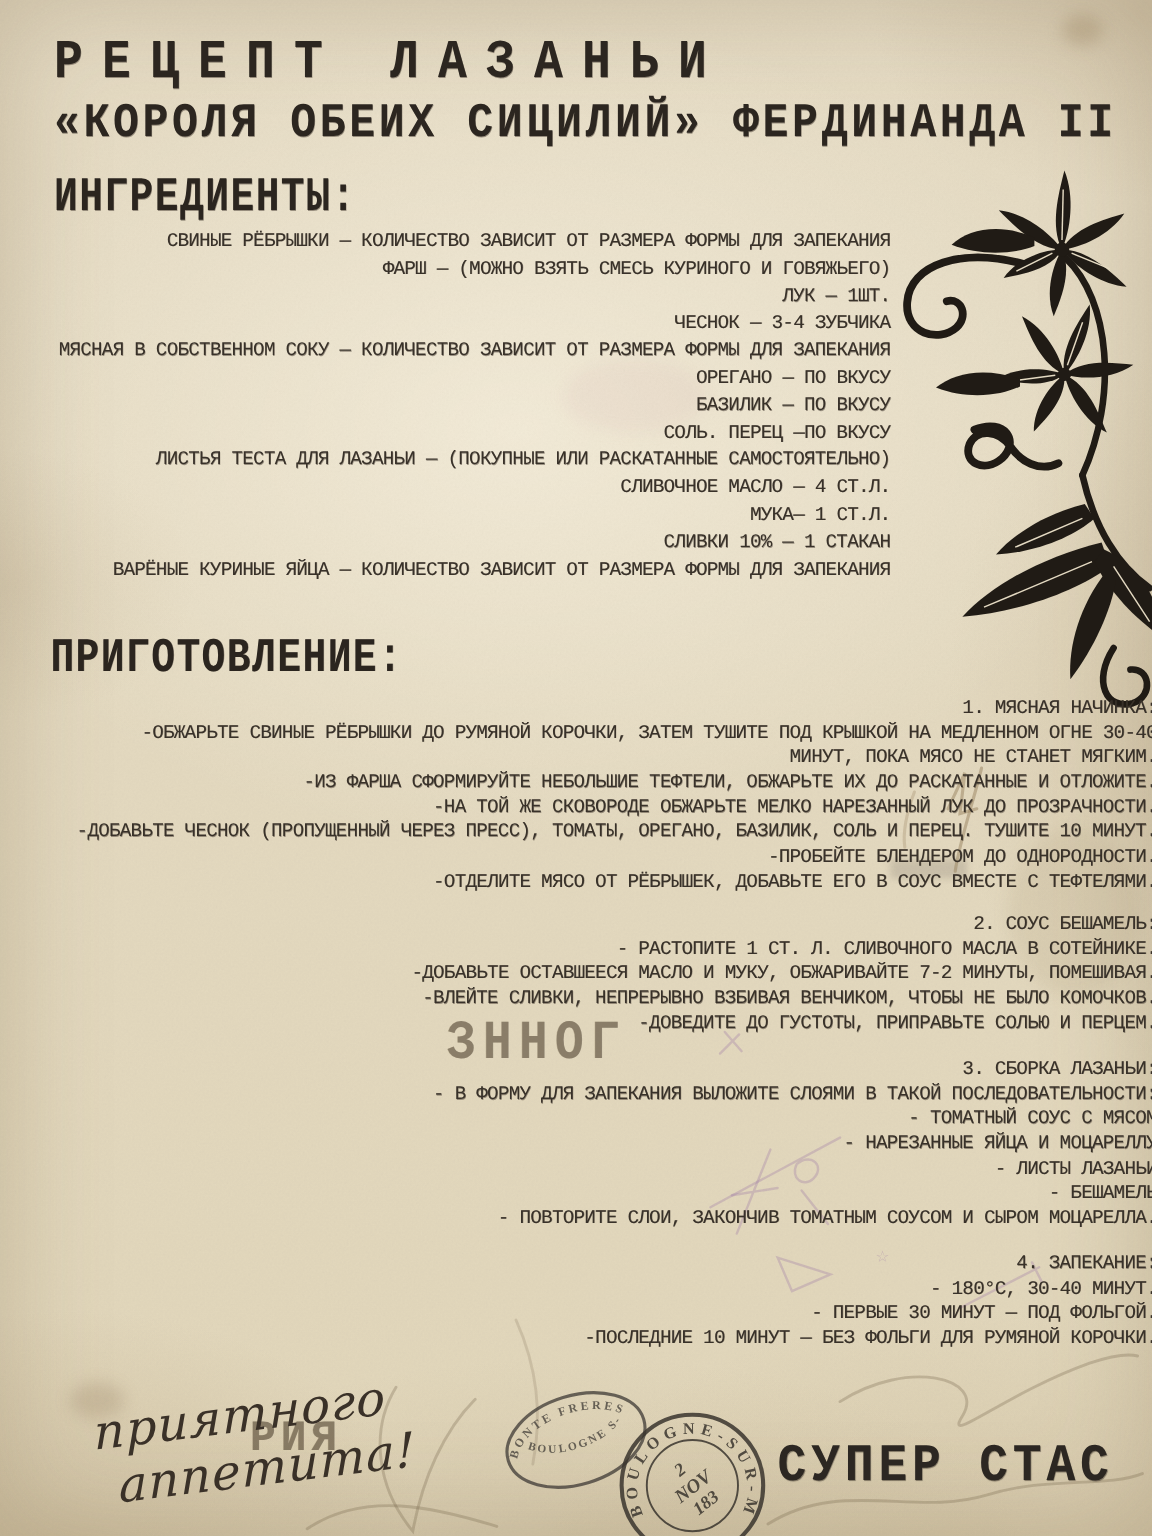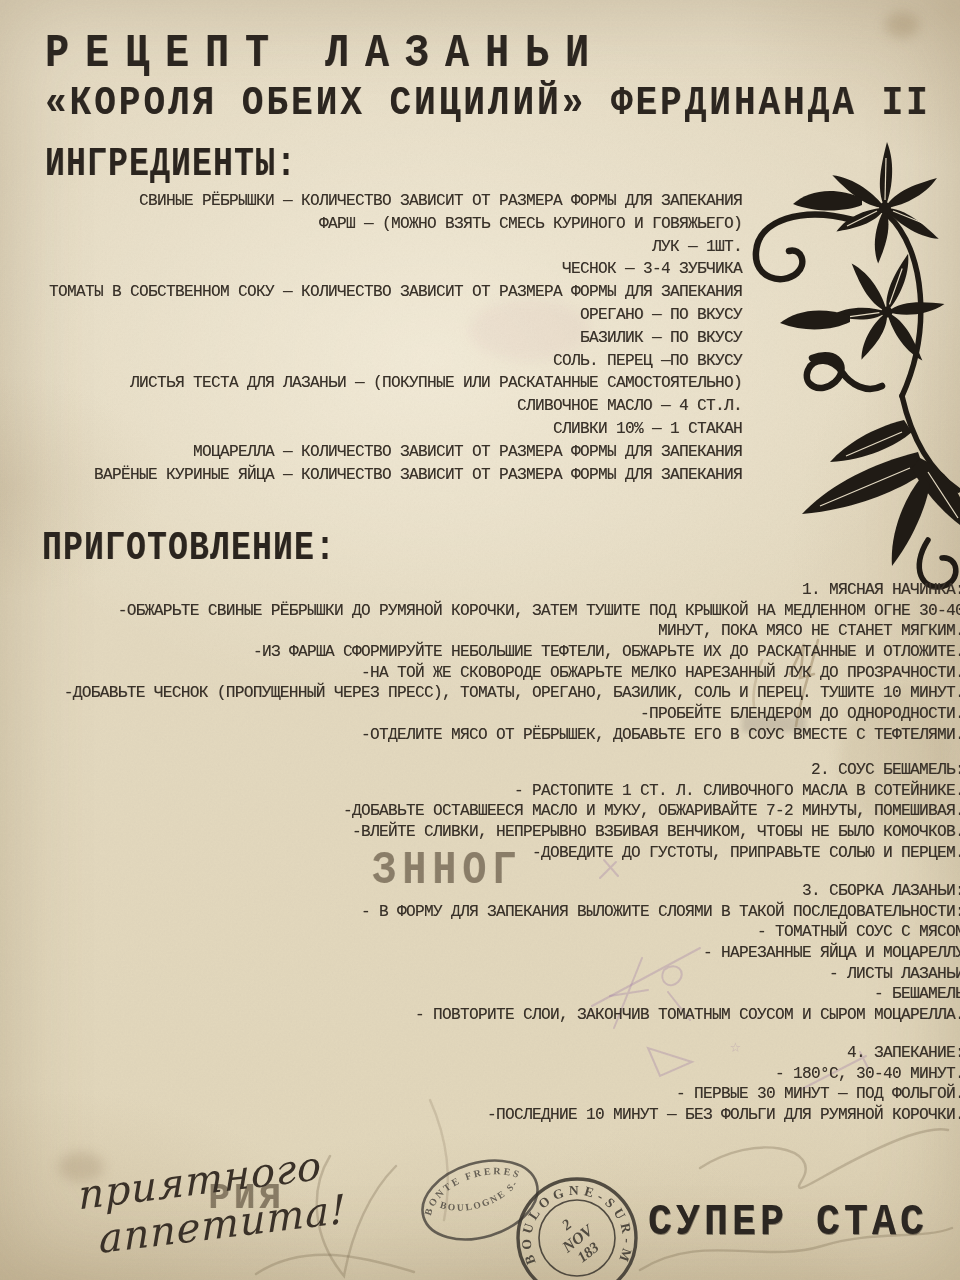--- a/index.html
+++ b/index.html
@@ -175,28 +175,28 @@
 
   <div class="abs tw title-l1 fg">РЕЦЕПТ ЛАЗАНЬИ</div>
   <div class="abs tw title-l2 fg">«КОРОЛЯ ОБЕИХ СИЦИЛИЙ» ФЕРДИНАНДА II</div>
 
   <div class="abs tw sec-h fg" id="ing-h">ИНГРЕДИЕНТЫ:</div>
   <div class="abs ing-list fg">
     <div class="l tw">СВИНЫЕ РЁБРЫШКИ — КОЛИЧЕСТВО ЗАВИСИТ ОТ РАЗМЕРА ФОРМЫ ДЛЯ ЗАПЕКАНИЯ</div>
     <div class="l tw">ФАРШ — (МОЖНО ВЗЯТЬ СМЕСЬ КУРИНОГО И ГОВЯЖЬЕГО)</div>
     <div class="l tw">ЛУК — 1ШТ.</div>
     <div class="l tw">ЧЕСНОК — 3-4 ЗУБЧИКА</div>
-    <div class="l tw">ТОМАТЫ В СОБСТВЕННОМ СОКУ — КОЛИЧЕСТВО ЗАВИСИТ ОТ РАЗМЕРА ФОРМЫ ДЛЯ ЗАПЕКАНИЯ</div>
+    <div class="l tw">МЯСНАЯ В СОБСТВЕННОМ СОКУ — КОЛИЧЕСТВО ЗАВИСИТ ОТ РАЗМЕРА ФОРМЫ ДЛЯ ЗАПЕКАНИЯ</div>
     <div class="l tw">ОРЕГАНО — ПО ВКУСУ</div>
     <div class="l tw">БАЗИЛИК — ПО ВКУСУ</div>
     <div class="l tw">СОЛЬ. ПЕРЕЦ —ПО ВКУСУ</div>
     <div class="l tw">ЛИСТЬЯ ТЕСТА ДЛЯ ЛАЗАНЬИ — (ПОКУПНЫЕ ИЛИ РАСКАТАННЫЕ САМОСТОЯТЕЛЬНО)</div>
     <div class="l tw">СЛИВОЧНОЕ МАСЛО — 4 СТ.Л.</div>
+    <div class="l tw">МУКА— 1 СТ.Л.</div>
     <div class="l tw">СЛИВКИ 10% — 1 СТАКАН</div>
-    <div class="l tw">МОЦАРЕЛЛА — КОЛИЧЕСТВО ЗАВИСИТ ОТ РАЗМЕРА ФОРМЫ ДЛЯ ЗАПЕКАНИЯ</div>
     <div class="l tw">ВАРЁНЫЕ КУРИНЫЕ ЯЙЦА — КОЛИЧЕСТВО ЗАВИСИТ ОТ РАЗМЕРА ФОРМЫ ДЛЯ ЗАПЕКАНИЯ</div>
   </div>
 
   <div class="abs tw sec-h fg" id="prep-h">ПРИГОТОВЛЕНИЕ:</div>
 
   <div class="abs step fg" id="step1">
     <div class="t tw">1. МЯСНАЯ НАЧИНКА:</div>
     <div class="l tw">-ОБЖАРЬТЕ СВИНЫЕ РЁБРЫШКИ ДО РУМЯНОЙ КОРОЧКИ, ЗАТЕМ ТУШИТЕ ПОД КРЫШКОЙ НА МЕДЛЕННОМ ОГНЕ 30-40</div>
     <div class="l tw">МИНУТ, ПОКА МЯСО НЕ СТАНЕТ МЯГКИМ.</div>
     <div class="l tw">-ИЗ ФАРША СФОРМИРУЙТЕ НЕБОЛЬШИЕ ТЕФТЕЛИ, ОБЖАРЬТЕ ИХ ДО РАСКАТАННЫЕ И ОТЛОЖИТЕ.</div>

